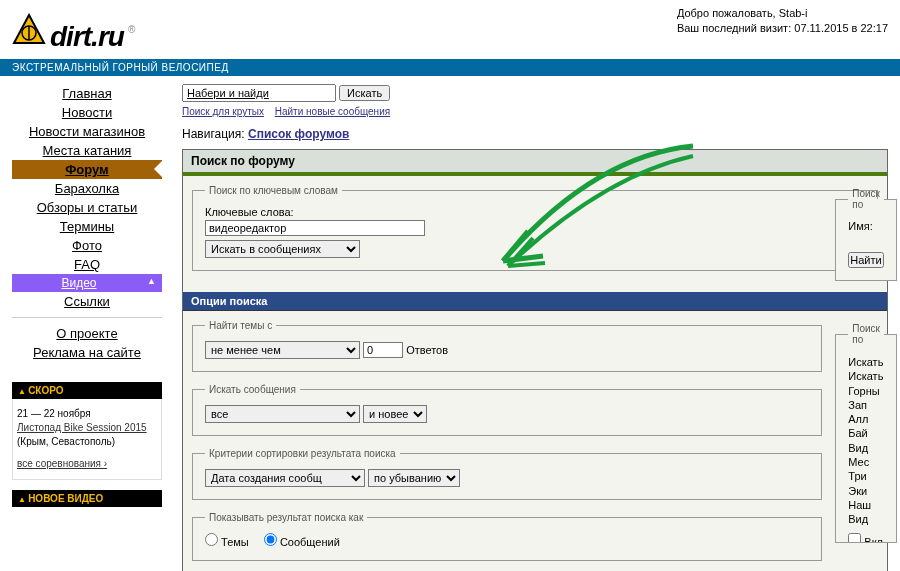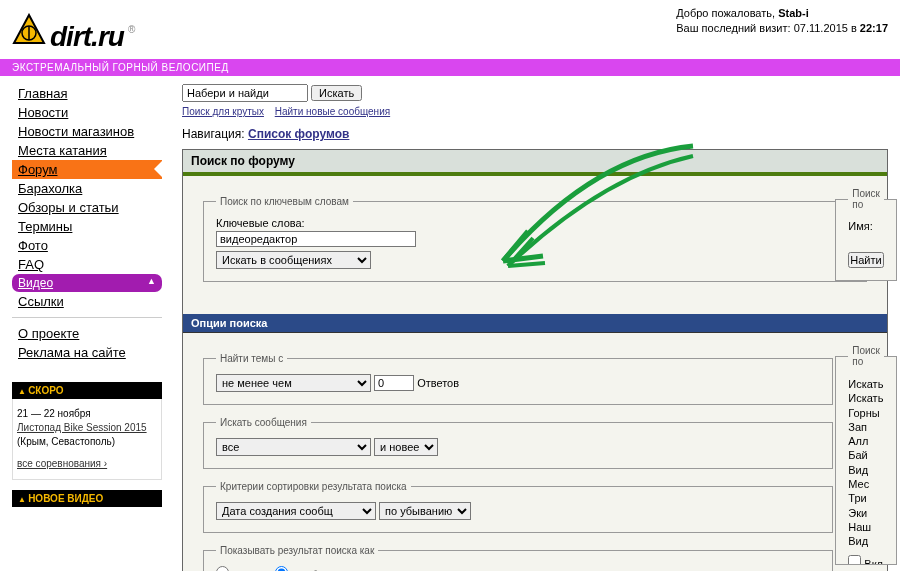--- a/index.html
+++ b/index.html
@@ -3,52 +3,52 @@
 <meta charset="utf-8">
 <style>
 * { box-sizing: border-box; margin: 0; padding: 0; }
 body { font-family: Verdana, Arial, sans-serif; font-size: 11px; background: #f5f5f5; width: 900px; overflow: hidden; color: #000; }
 a { text-decoration: underline; color: #333; cursor: pointer; }
 .top { display: flex; padding: 6px 12px; background: #fff; }
 .logo { display: flex; align-items: center; gap: 4px; }
 .logo-text { font-size: 28px; font-weight: bold; font-style: italic; letter-spacing: -1px; margin-top: 15px; }
 .logo-reg { font-size: 10px; color: #888; }
 .welcome { margin-left: auto; text-align: left; line-height: 1.4; font-size: 11px; }
-.welcome b { font-weight: bold; }
+.welcome b { font-weight: normal; }
 .dotted { border-bottom: 1px dotted #333; text-decoration: none; }
-.tagline { background: #d946ef; color: #fff; font-size: 10px; padding: 3px 12px; letter-spacing: 0.5px; }
+.tagline { background: #0369a1; color: #fff; font-size: 10px; padding: 3px 12px; letter-spacing: 0.5px; }
 .layout { display: flex; gap: 20px; padding: 8px 12px; background: #fff; }
 .sidebar { width: 150px; flex-shrink: 0; }
-.nav a, .nav span { display: block; padding: 2px 6px; font-size: 13px; color: #000; text-decoration: underline; }
-.nav .active { background: #f97316; position: relative; }
+.nav a, .nav span { display: block; padding: 2px 6px; font-size: 13px; color: #000; text-decoration: underline; text-align: center; }
+.nav .active { background: #a16207; position: relative; font-weight: bold; }
 .nav .active::after { content: ''; position: absolute; right: -1px; top: 0; border: 9px solid transparent; border-right-color: #fff; }
-.nav .new { background: #a21caf; color: #fff; text-decoration: underline; padding-right: 22px; position: relative; font-size: 12px; border-radius: 7px; }
+.nav .new { background: #8b5cf6; color: #fff; text-decoration: underline; padding-right: 22px; position: relative; font-size: 12px; }
 .nav .new::after { content: '▲'; position: absolute; right: 6px; color: #fff; font-size: 9px; }
 .nav hr { border: none; border-top: 1px solid #ccc; margin: 6px 0; }
 .sbox { margin-top: 20px; }
 .sbox-h { background: #000; color: #f5b800; padding: 3px 6px; font-size: 10px; font-weight: bold; }
 .sbox-h::before { content: '▲ '; font-size: 8px; }
 .sbox-b { padding: 8px 4px; font-size: 10px; line-height: 1.4; border-left:1px solid #ddd; border-right:1px solid #ddd; border-bottom:1px solid #ddd;}
 .sbox-b a { text-decoration: underline; }
 .sbox-b .all { display:inline-block; margin-top:8px; text-decoration: underline; }
 .main { flex: 1; min-width: 0; position: relative; }
 .topsearch { margin-bottom: 4px; }
-.topsearch input[type=text] { width: 126px; font-size: 11px; padding: 1px 3px; }
+.topsearch input[type=text] { width: 154px; font-size: 11px; padding: 1px 3px; text-decoration: underline; }
 .topsearch button { font-size: 11px; padding: 0 6px; }
 .sublinks { font-size: 10px; margin-bottom: 10px; }
 .sublinks a { color: #338; margin-right: 8px; }
 .breadcrumb { margin-bottom: 8px; font-size: 12px; }
 .breadcrumb a { color: #338; font-weight: bold; }
 .panel { border: 1px solid #666; background: #f4f4ee; }
 .panel-h { background: #d9e0da; border-bottom: 4px solid #4d7c0f; padding: 4px 8px; font-weight: bold; font-size: 12px; }
-.panel-body { padding: 20px; }
+.panel-body { padding: 9px; }
 fieldset { border: 1px solid #999; margin-bottom: 12px; padding: 10px 12px 12px; background: #f4f4ee; position: relative; }
 legend { font-size: 10px; color: #555; padding: 0 4px; }
 .field-label { font-size: 11px; margin-bottom: 2px; }
-fieldset input[type=text] { width: 200px; font-size: 11px; padding: 1px 3px; border: 1px solid #777; }
+fieldset input[type=text] { width: 220px; font-size: 11px; padding: 1px 3px; border: 1px solid #777; }
 fieldset select { font-size: 11px; border: 1px solid #777; padding: 1px; }
 .sel-wide { width: 155px; }
 .num { width: 40px !important; }
 .blue-h { background: #2b4a88; color: #fff; font-weight: bold; font-size: 11px; padding: 3px 8px; border-bottom: 1px solid #333; }
 .radio-row label { margin-right: 12px; }
 .catlist { font-size: 11px; line-height: 1.3; }
 .arrow-svg { position: absolute; top: -40px; left: 210px; pointer-events: none; z-index: 10; }
 </style>
 </head>
 <body>

